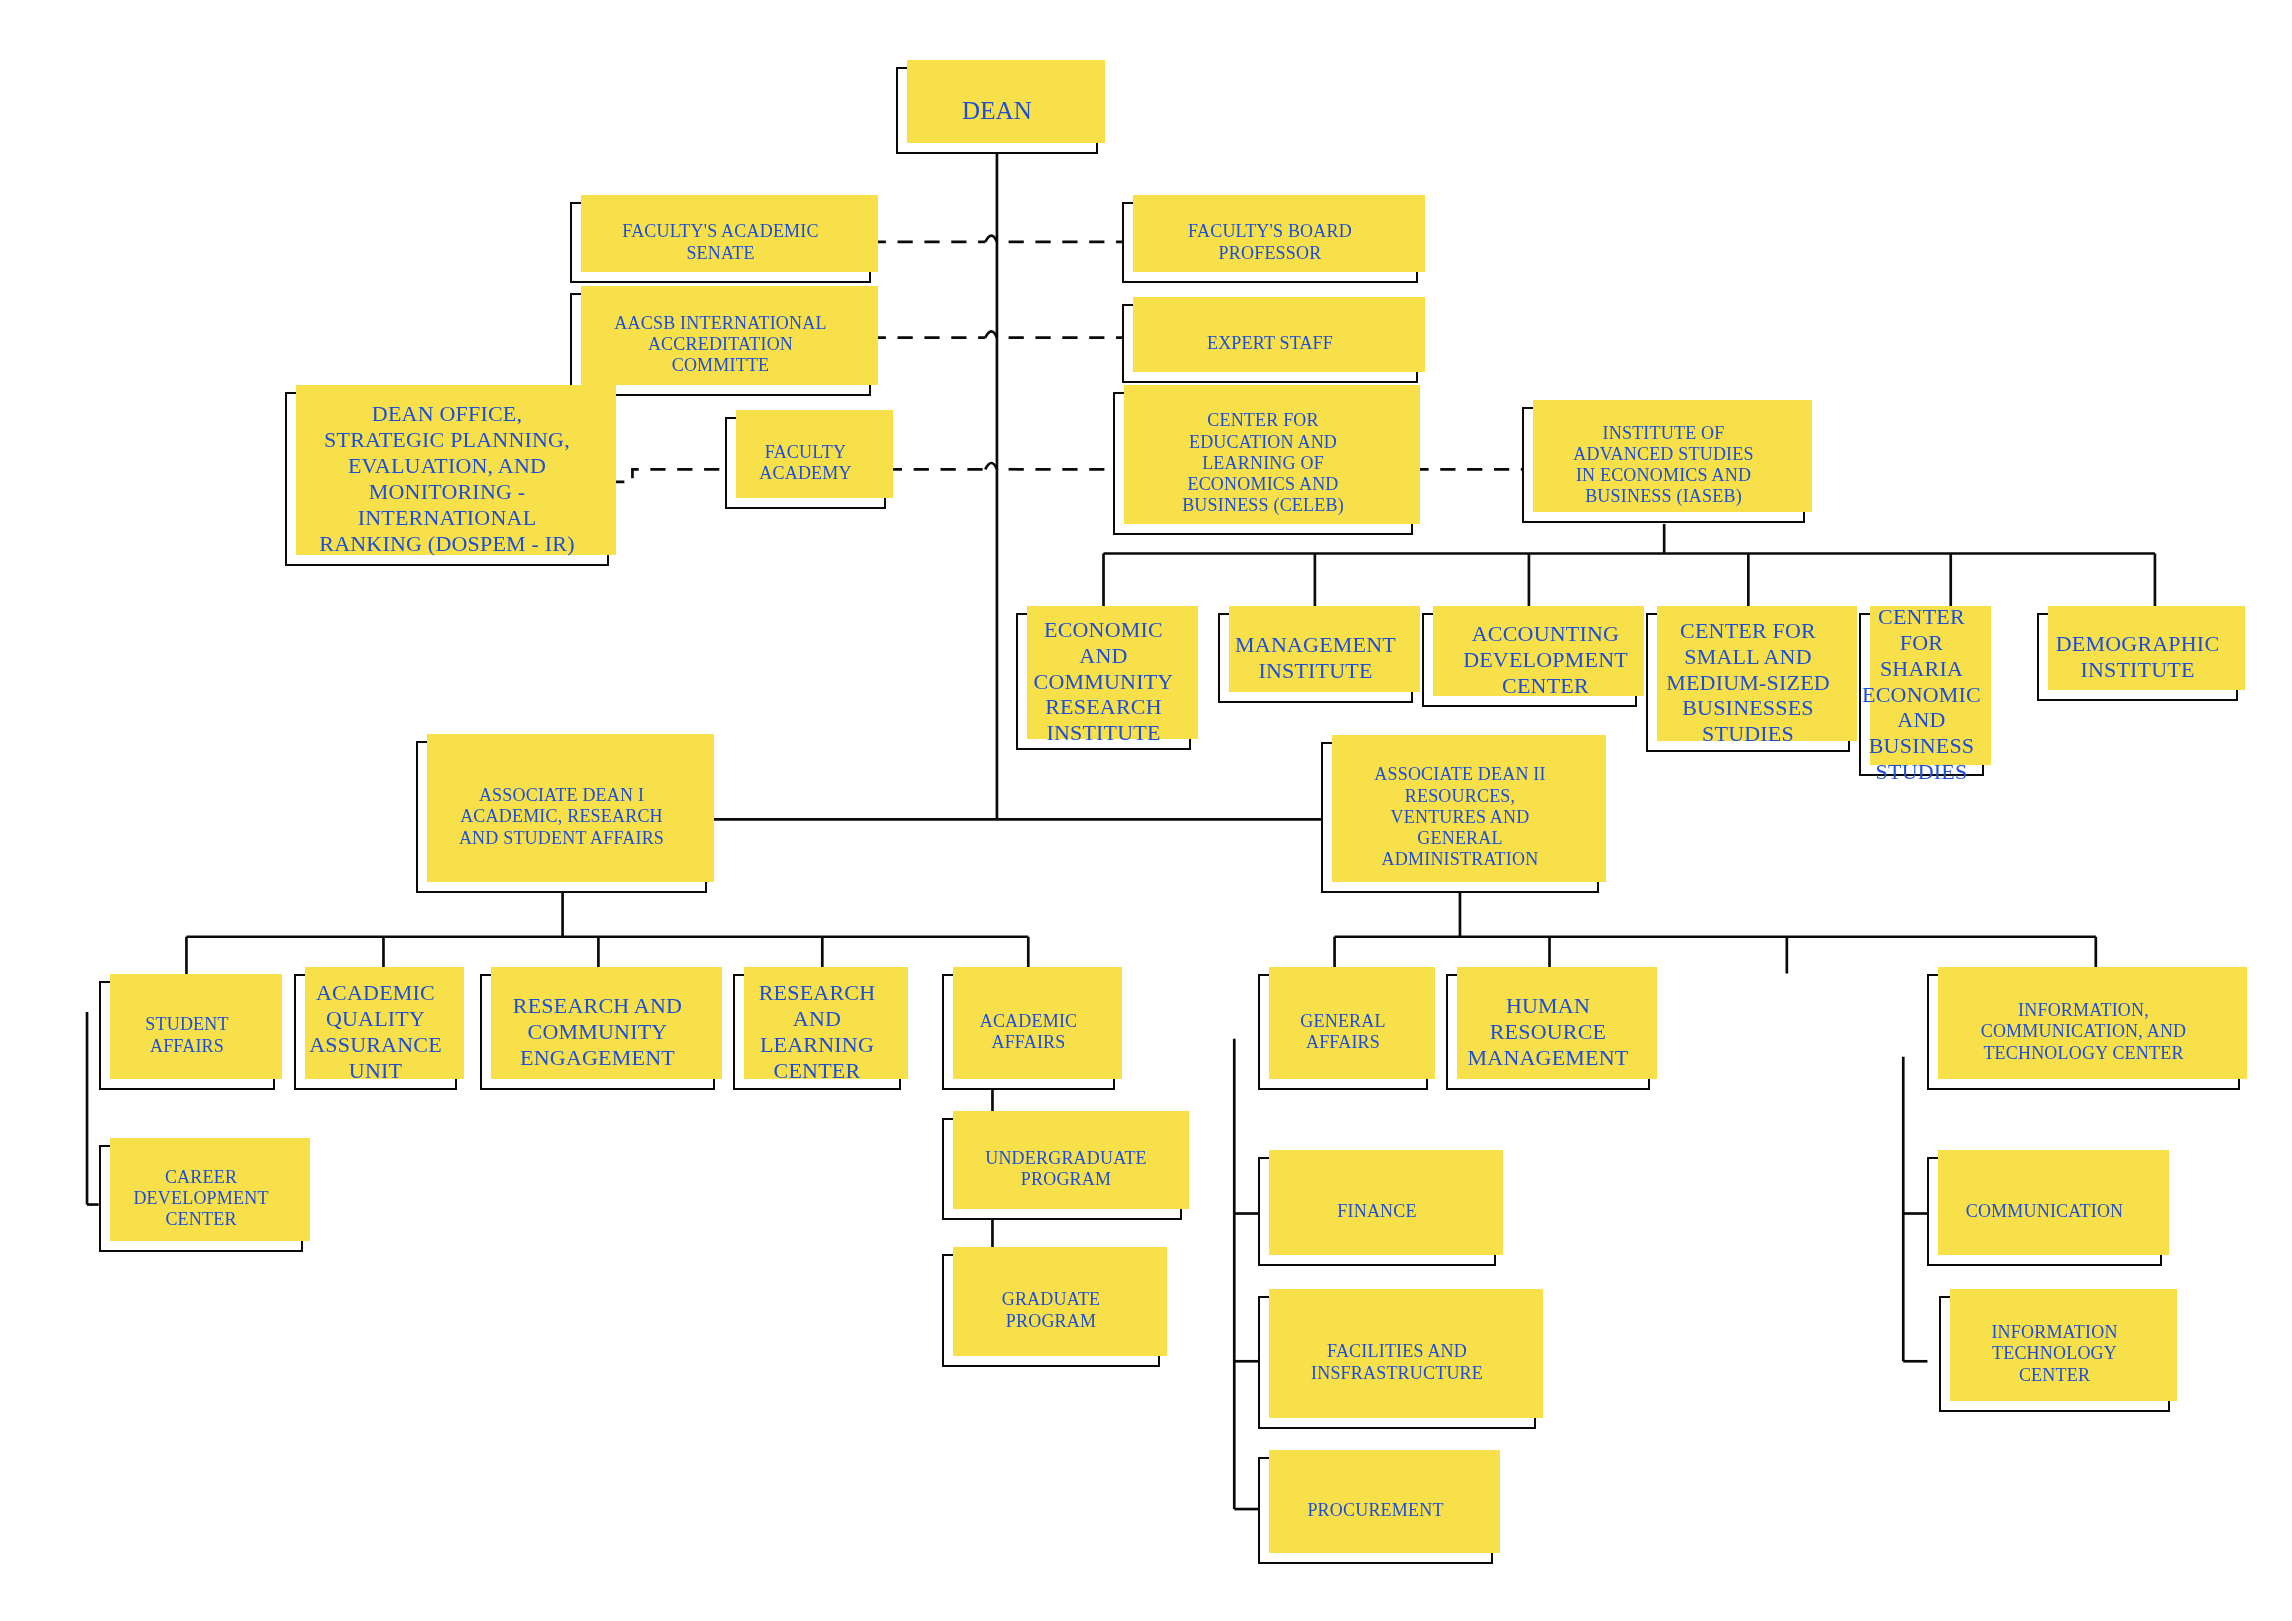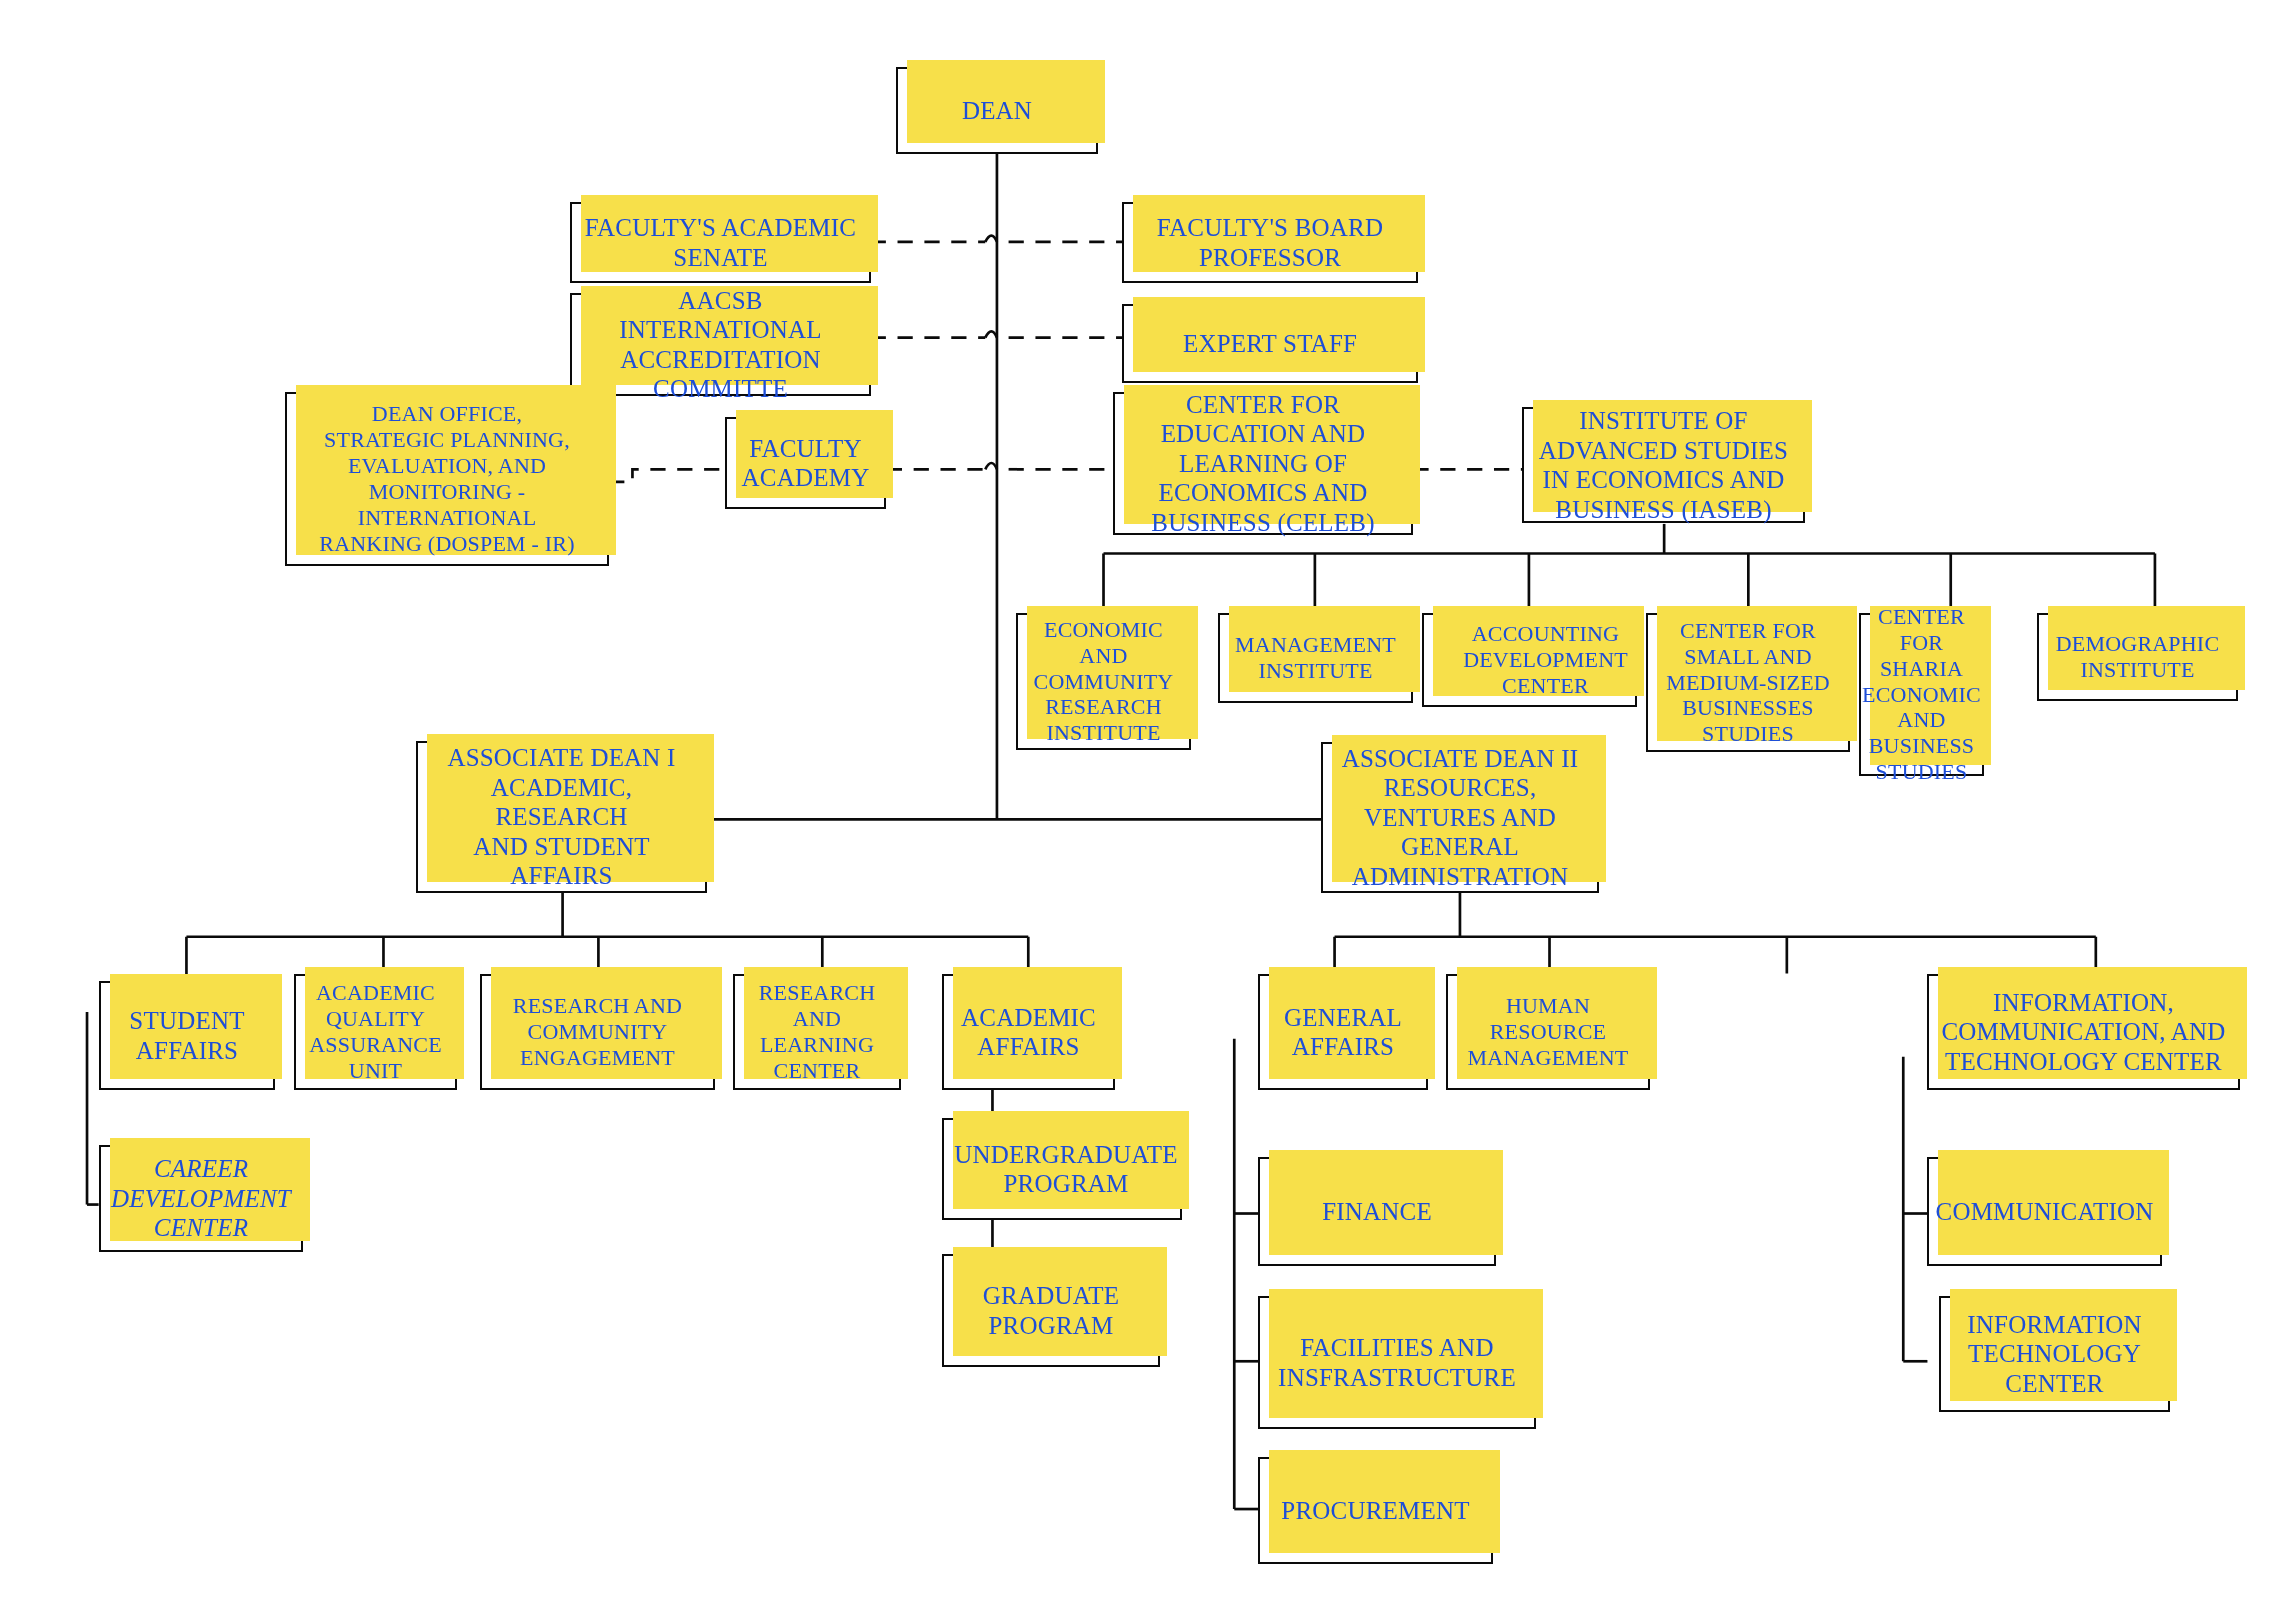--- a/index.html
+++ b/index.html
@@ -47,21 +47,21 @@
   .node .label {
     position: relative;
     z-index: 2;
     line-height: 1.18;
     padding: 1.8px 5.4px;
     color: #1d4ed8;
     letter-spacing: 0.2px;
     white-space: pre-line;
   }
   .fs-28 { font-size: 25px; }
-  .fs-26 { font-size: 25px; }
+  .fs-26 { font-size: 18px; }
   .fs-25 { font-size: 22px; }
 </style>
 </head>
 <body>
 
 <div id="chart">
 
   <svg id="lines" viewBox="0 0 2560 1810" xmlns="http://www.w3.org/2000/svg">
     <g stroke="#0a0a0a" stroke-width="3" fill="none">
 
@@ -281,21 +281,21 @@
 LEARNING
 CENTER</span>
   </div>
 
   <div class="node" style="left:942px;top:974px;width:173px;height:116px;">
     <span class="shadow"></span>
     <span class="label fs-26">ACADEMIC
 AFFAIRS</span>
   </div>
 
-  <div class="node" style="left:99px;top:1145px;width:204px;height:107px;font-style:italic;">
+  <div class="node" style="left:99px;top:1145px;width:204px;height:107px;">
     <span class="shadow"></span>
     <span class="label fs-26">CAREER
 DEVELOPMENT
 CENTER</span>
   </div>
 
   <div class="node" style="left:942px;top:1118px;width:240px;height:102px;padding-left:8px;">
     <span class="shadow"></span>
     <span class="label fs-26">UNDERGRADUATE
 PROGRAM</span>

